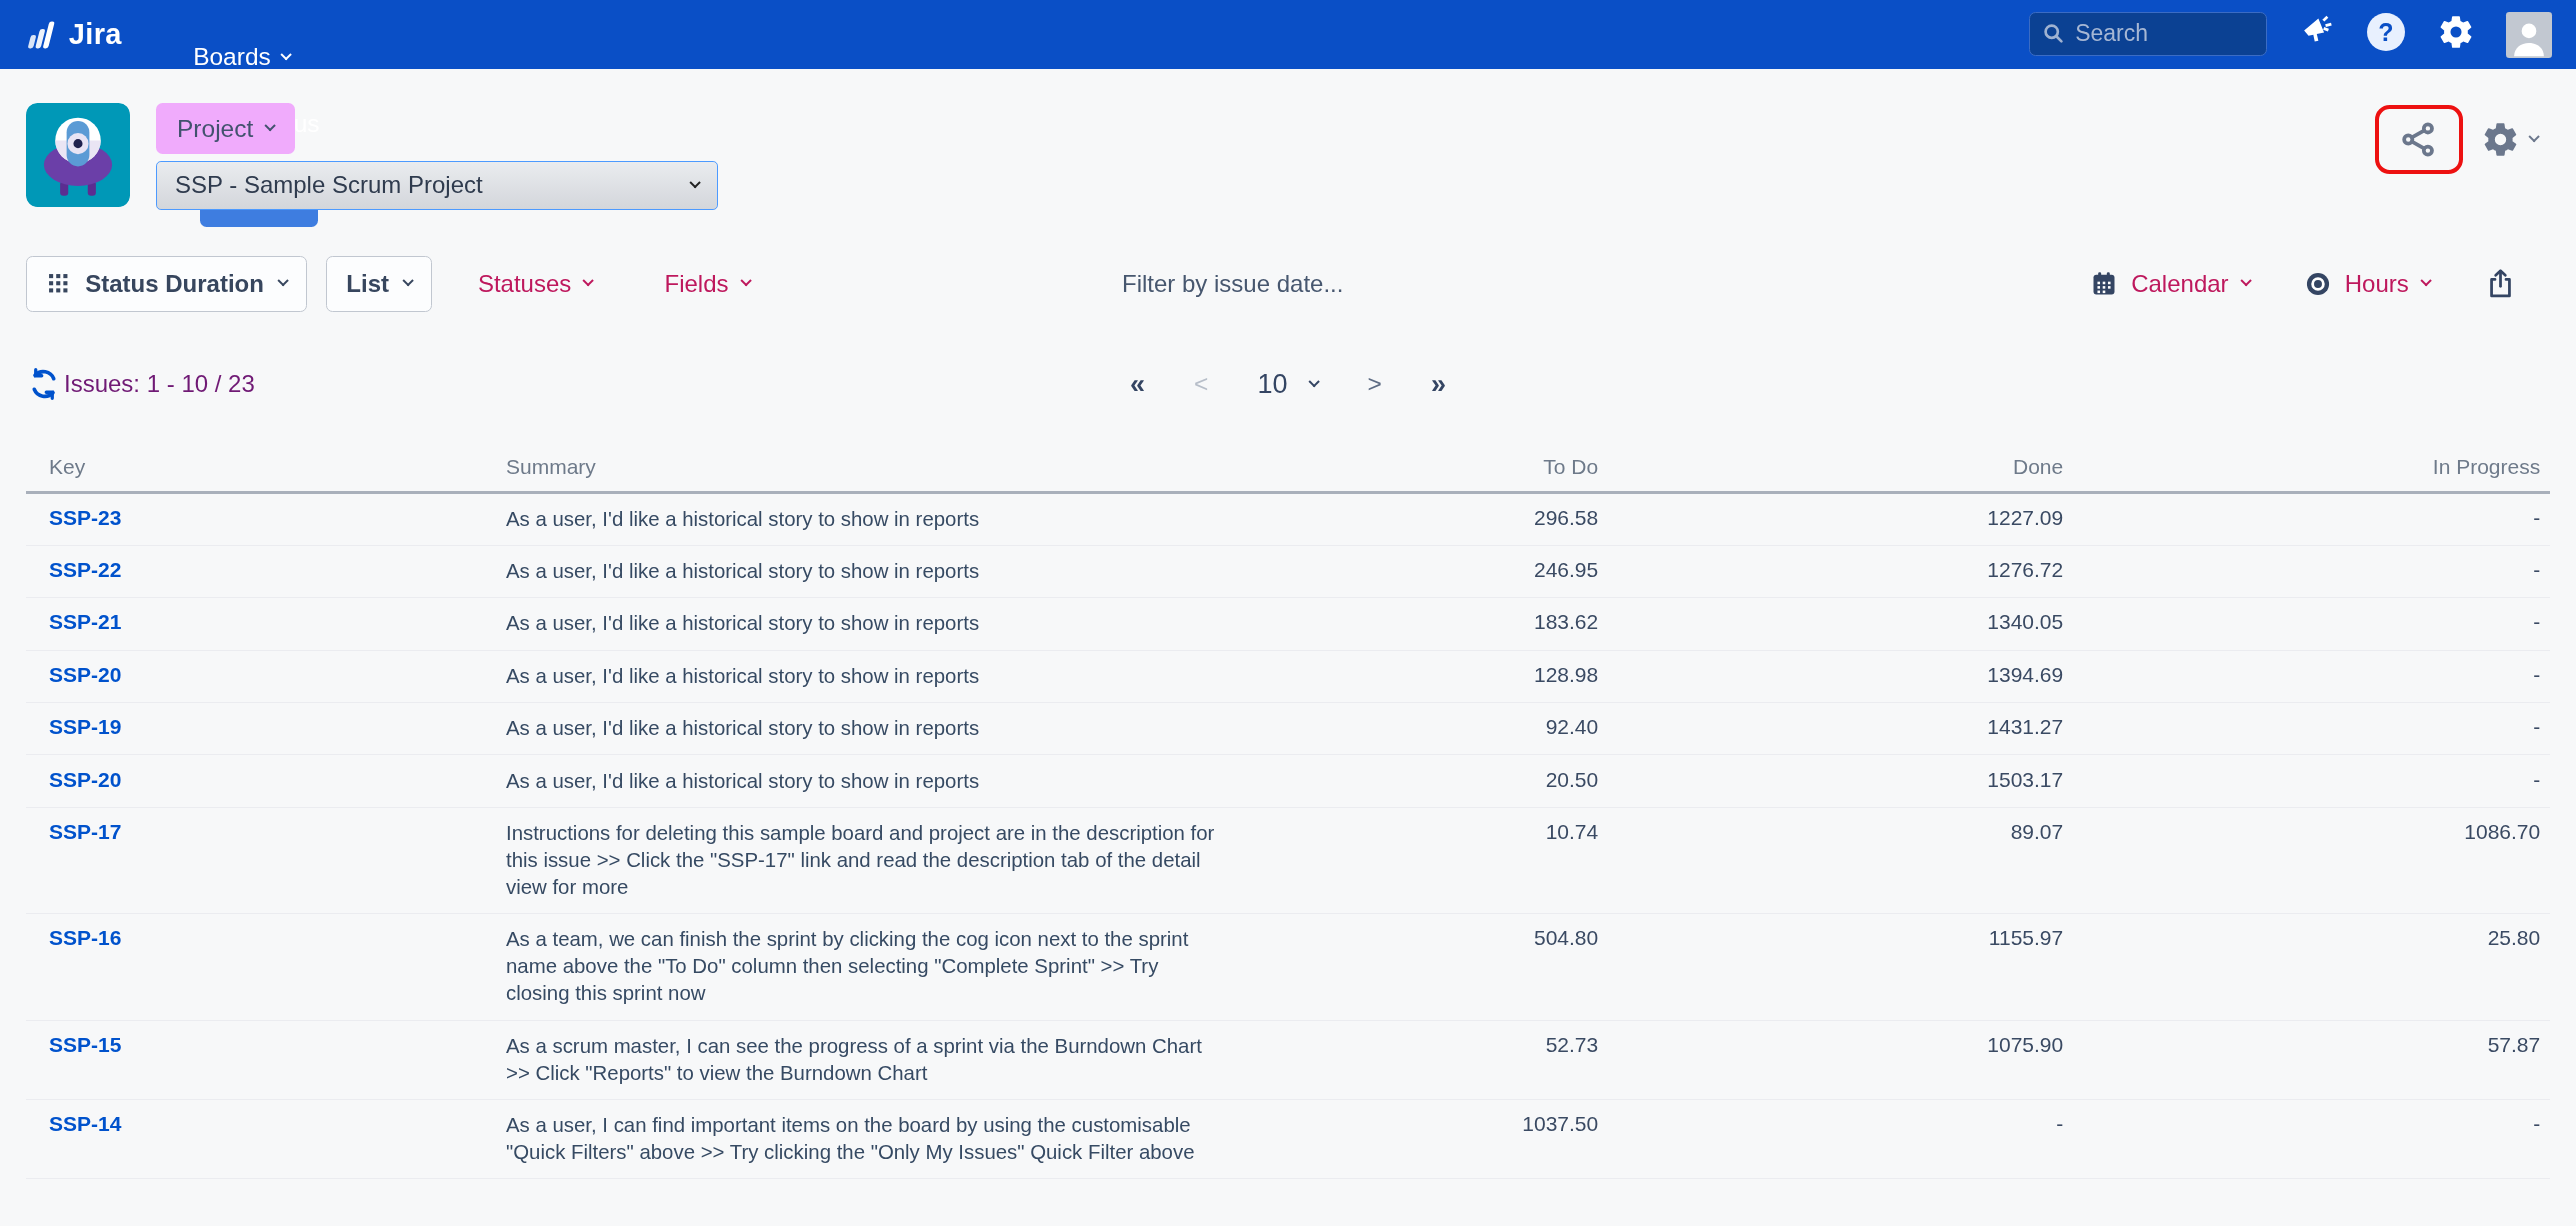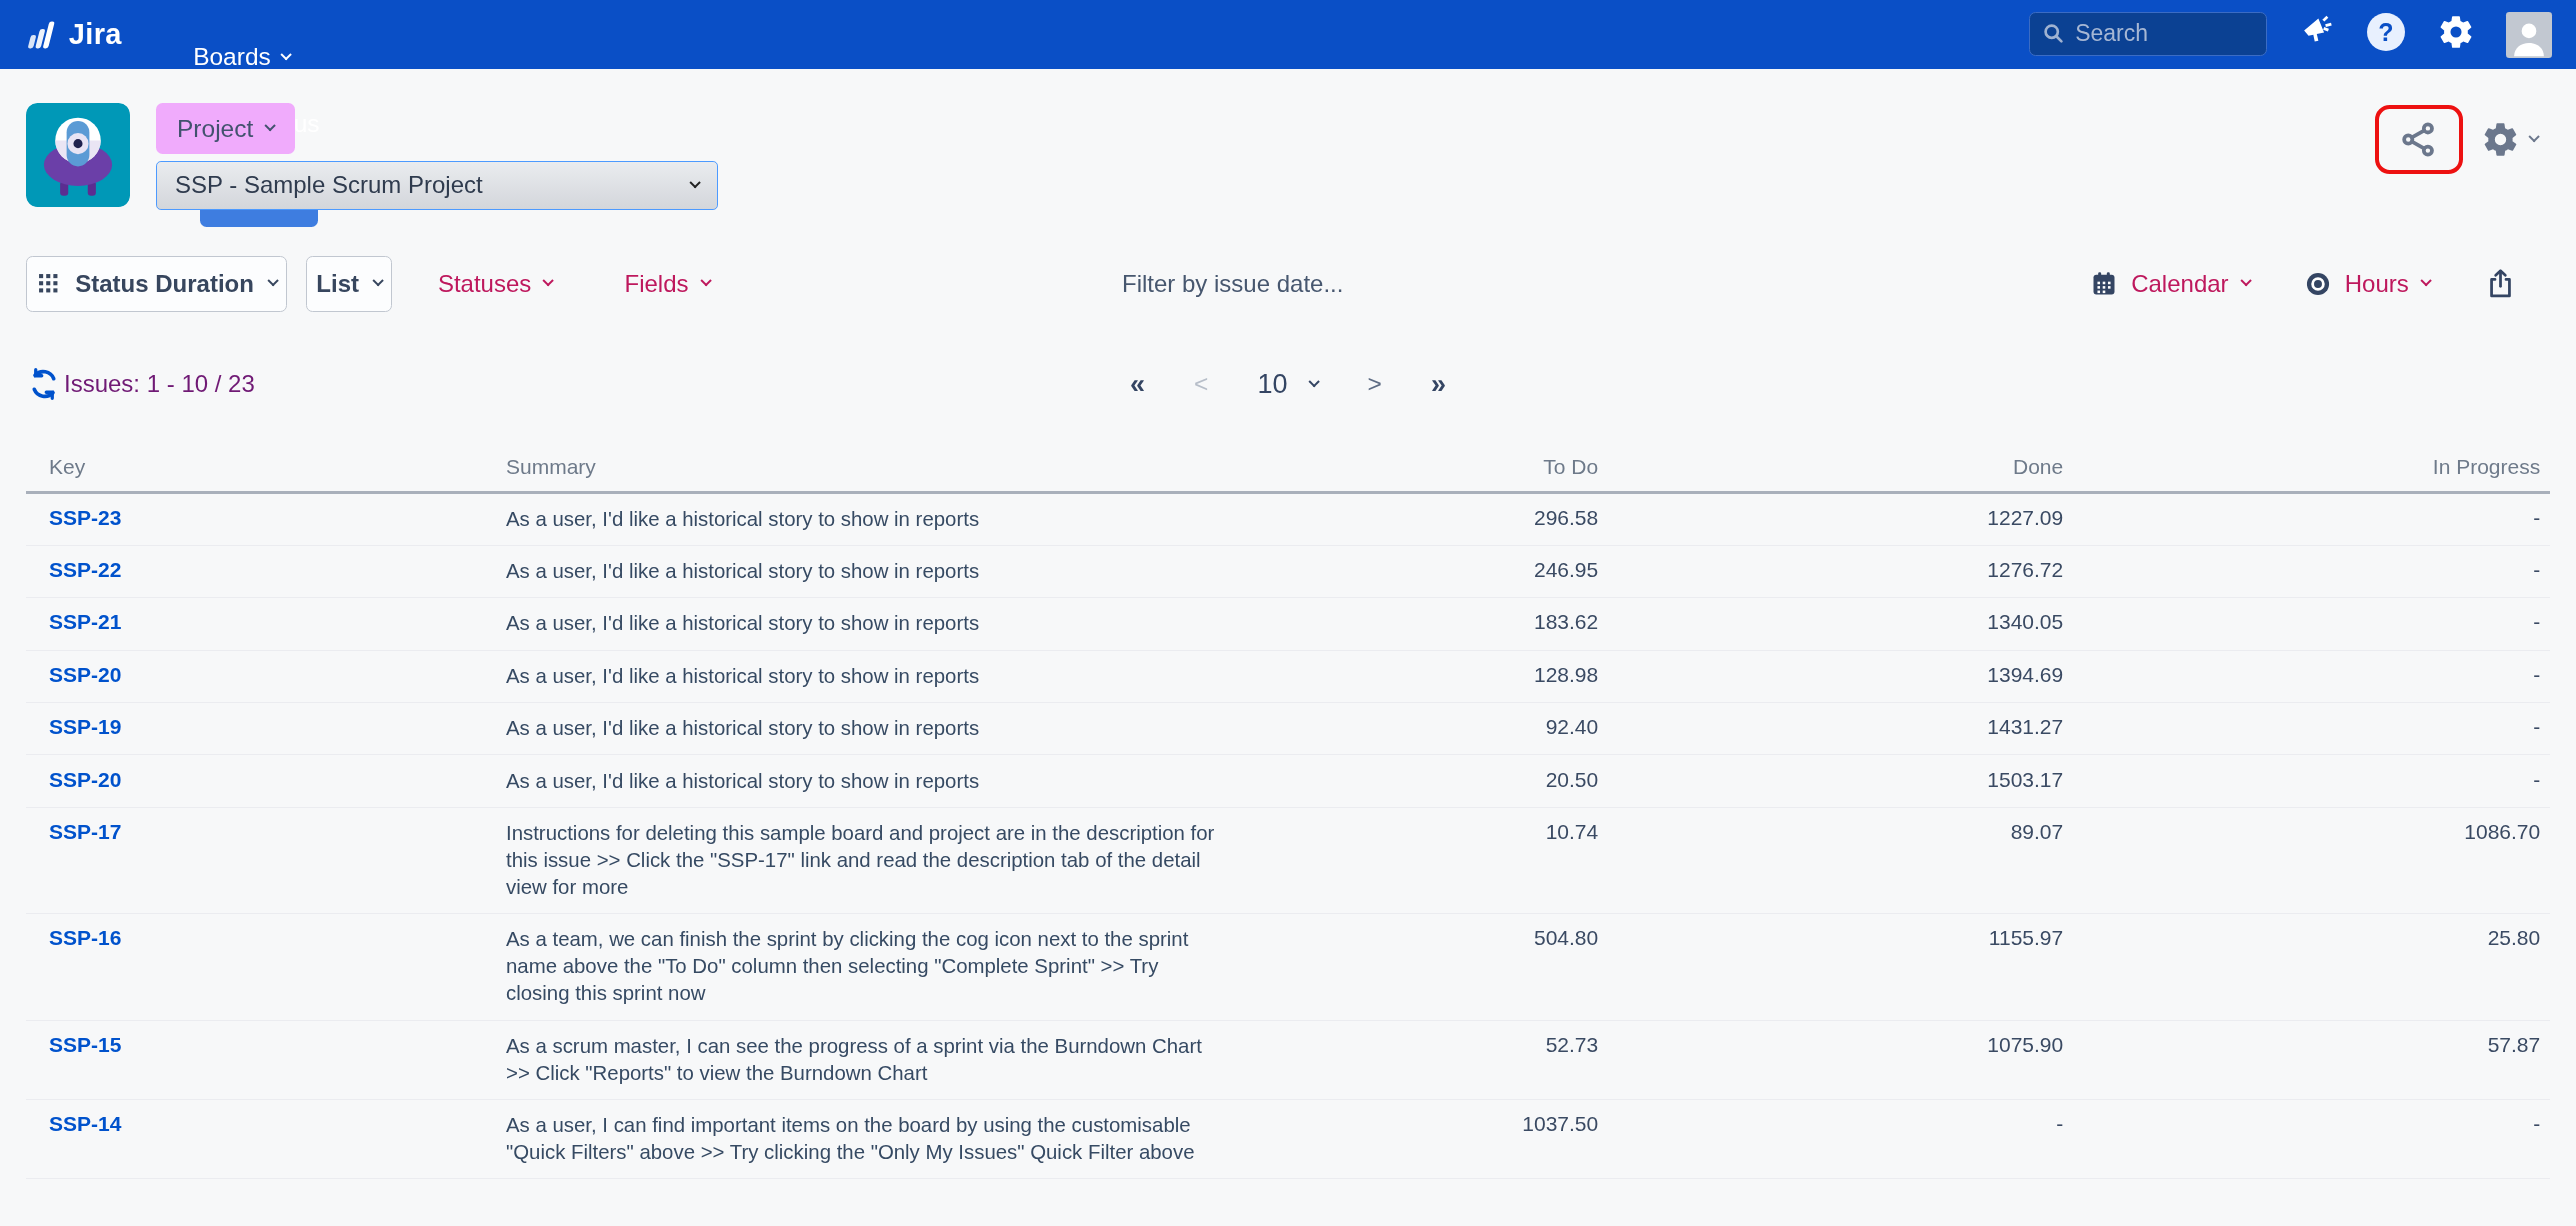--- a/index.html
+++ b/index.html
@@ -32,21 +32,21 @@
   .pcol { margin-left:26px; display:flex; flex-direction:column; }
   .pbtn { height:51px; padding:0 21px; background:#f0abfc; border:none; border-radius:6.5px; font-size:24.5px; color:#42526E; display:flex; align-items:center; gap:13px; cursor:pointer; font-family:inherit; width:max-content; }
   .pselect { margin-top:6.5px; width:562px; height:49px; background:linear-gradient(#EAECEF,#D3D6DB); border:1.6px solid #4C9AFF; border-radius:4.9px; display:flex; align-items:center; padding:0 18px; font-size:24px; color:#2F3B4E; cursor:pointer; }
   .pselect .chev { margin-left:auto; color:#222; }
   .phead-right { position:absolute; right:38px; top:36px; display:flex; align-items:center; gap:18px; }
   .hl-box { border:4.9px solid #ED1111; border-radius:14.7px; padding:9.8px 19.6px; display:flex; align-items:center; }
   .sharebtn { background:none; border:none; cursor:pointer; display:flex; }
   .gearbtn { background:none; border:none; cursor:pointer; display:flex; align-items:center; gap:9.8px; color:#6B778C; }
   
   .toolbar { margin-top:46px; padding:0 26px; display:flex; align-items:center; height:56px; position:relative; }
-  .tbtn { height:56px; border:1.6px solid #C1C7D0; border-radius:6.5px; background:#FCFDFE; display:flex; align-items:center; gap:14.7px; padding:0 9px; font-size:24px; font-weight:700; color:#37465E; cursor:pointer; font-family:inherit; }
+  .tbtn { height:56px; border:1.6px solid #C1C7D0; border-radius:6.5px; background:#FCFDFE; display:flex; align-items:center; gap:14.7px; padding:0 19px; font-size:24px; font-weight:700; color:#37465E; cursor:pointer; font-family:inherit; }
   .tbtn + .tbtn { margin-left:19.6px; }
   .tlink { display:flex; align-items:center; gap:13px; font-size:24px; color:#be185d; cursor:pointer; white-space:nowrap; }
   .toolbar > .tlink { margin-left:46px; }
   .toolbar > .tlink + .tlink { margin-left:72px; }
   .filter-input { position:absolute; left:1122px; width:490px; border:none; background:transparent; font-size:24px; color:#344563; outline:none; font-family:inherit; }
   .filter-input::placeholder { color:#47576F; }
   .tright { position:absolute; right:59px; display:flex; align-items:center; gap:54px; }
   .iconbtn { background:none; border:none; cursor:pointer; display:flex; }
   
   .results { margin-top:49px; padding:0 26px; display:flex; align-items:center; height:47px; position:relative; }

